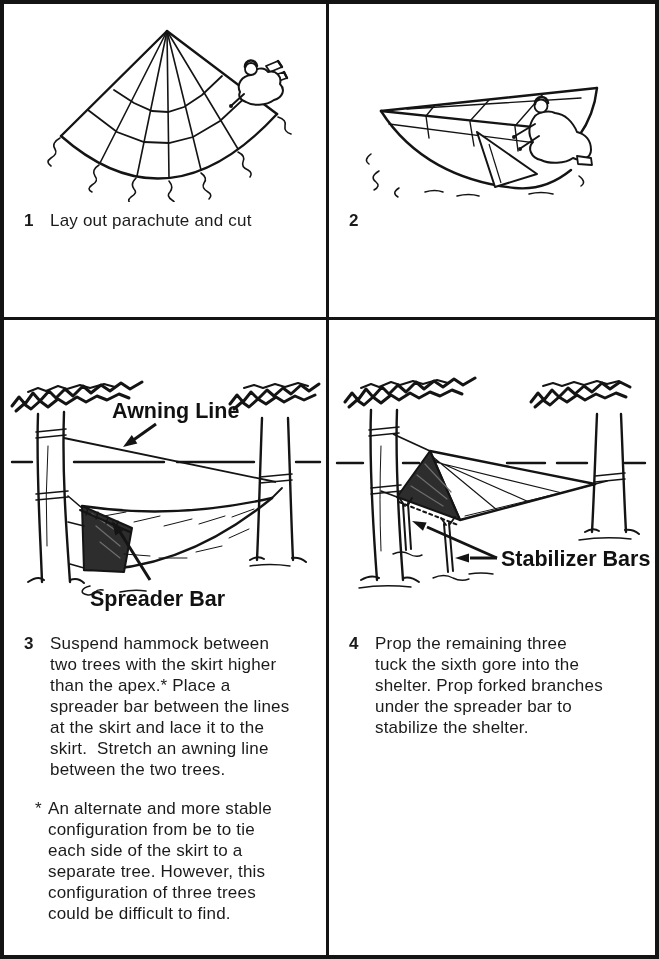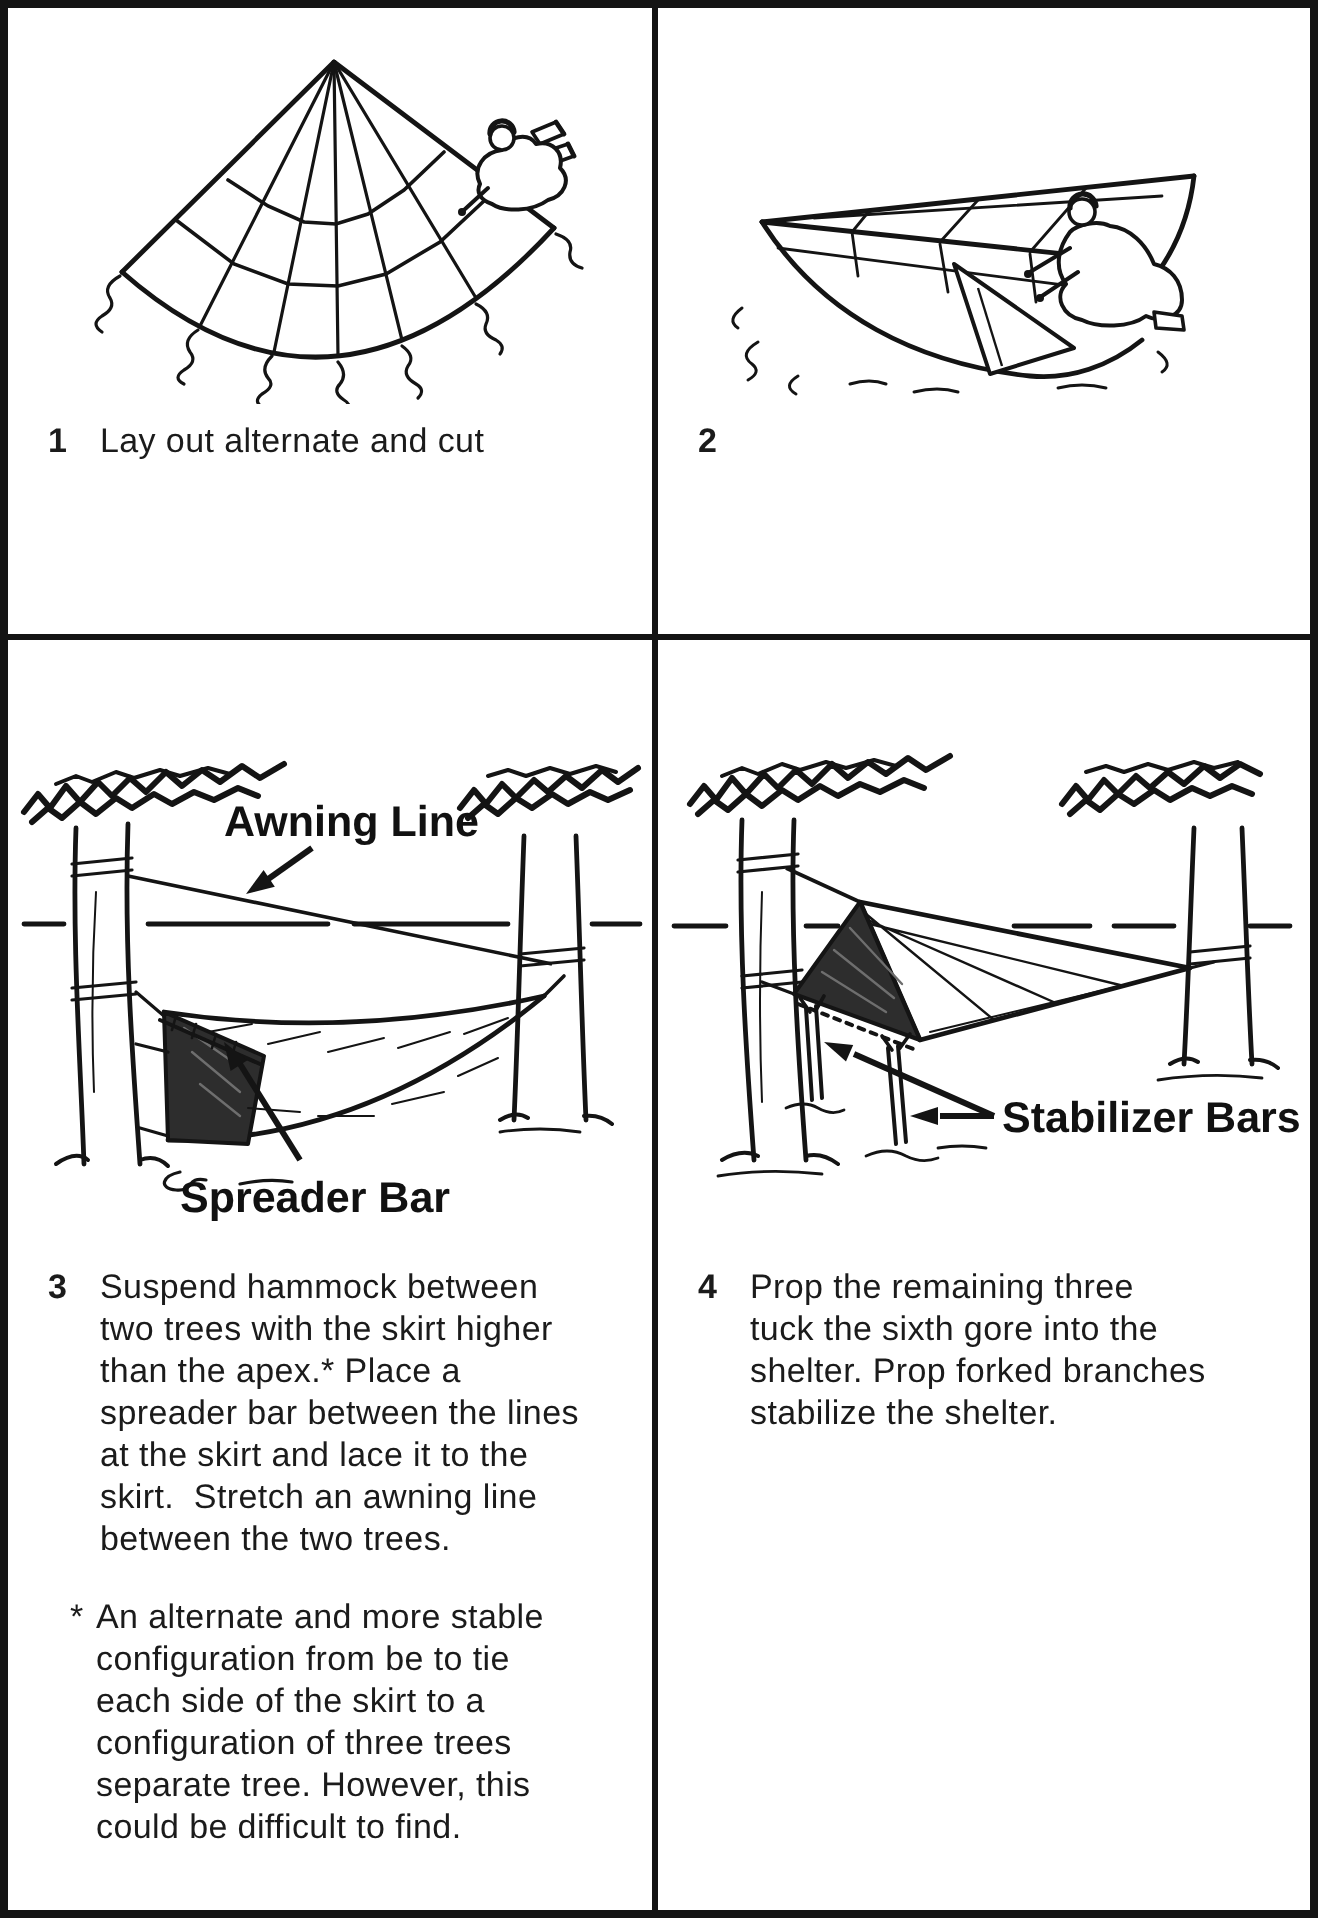--- a/index.html
+++ b/index.html
@@ -55,21 +55,21 @@
         <path d="M236,86 C232,78 238,70 247,69 C250,62 260,60 264,66 C272,64 278,70 276,78 C282,84 278,92 270,94 C262,100 248,100 242,96 C236,94 234,90 236,86 Z" fill="#fff" stroke-width="2"></path>
         <circle cx="247" cy="63" r="6" fill="#fff" stroke-width="1.8"></circle>
         <path d="M241,61 a6,6 0 0 1 12,-1" fill="none" stroke-width="2.6"></path>
         <path d="M240,88 L228,99" fill="none" stroke-width="2"></path>
         <circle cx="227" cy="100" r="2" fill="#141414" stroke="none"></circle>
       </g>
     </svg>
     <div class="step" style="top:206px;left:20px;">
       <span class="num">1</span>
       <div class="lines">
-        <span>Lay out alternate and cut</span>
+        <span>Lay out parachute and cut</span>
       </div>
     </div>
   </section>
 
   <section class="panel">
     <svg class="illus" style="top:2px;left:0;" width="326" height="196" viewBox="0 0 326 196">
       <g stroke="#141414" fill="none" stroke-width="2.4" stroke-linecap="round" stroke-linejoin="round">
         <path d="M52,105 L268,82"></path>
         <path d="M52,105 L232,124"></path>
         <path d="M268,82 C266,100 260,116 250,130"></path>
@@ -175,22 +175,22 @@
         <span>skirt.  Stretch an awning line</span>
         <span>between the two trees.</span>
       </div>
     </div>
     <div class="foot" style="top:478px;left:31px;">
       <span class="marker">*</span>
       <div class="lines">
         <span>An alternate and more stable</span>
         <span>configuration from be to tie</span>
         <span>each side of the skirt to a</span>
+        <span>separate tree. However, this</span>
         <span>configuration of three trees</span>
-        <span>separate tree. However, this</span>
         <span>could be difficult to find.</span>
       </div>
     </div>
   </section>
 
   <section class="panel">
     <svg class="illus" style="top:56px;left:0;" width="326" height="248" viewBox="0 0 326 248">
       <g stroke="#141414" fill="none" stroke-width="2.4" stroke-linecap="round">
         <path d="M8,87 H34 M74,87 H90 M178,87 H216 M228,87 H258 M296,87 H316"></path>
       </g>
@@ -242,18 +242,19 @@
         <polygon points="126,182 140,177.5 140,186.5" fill="#141414"></polygon>
       </g>
       <text x="172" y="190">Stabilizer Bars</text>
     </svg>
     <div class="step" style="top:313px;left:20px;">
       <span class="num">4</span>
       <div class="lines">
         <span>Prop the remaining three</span>
         <span>tuck the sixth gore into the</span>
         <span>shelter. Prop forked branches</span>
+        <span>under the spreader bar to</span>
         <span>stabilize the shelter.</span>
       </div>
     </div>
   </section>
 
 </div>
 
 </body></html>

